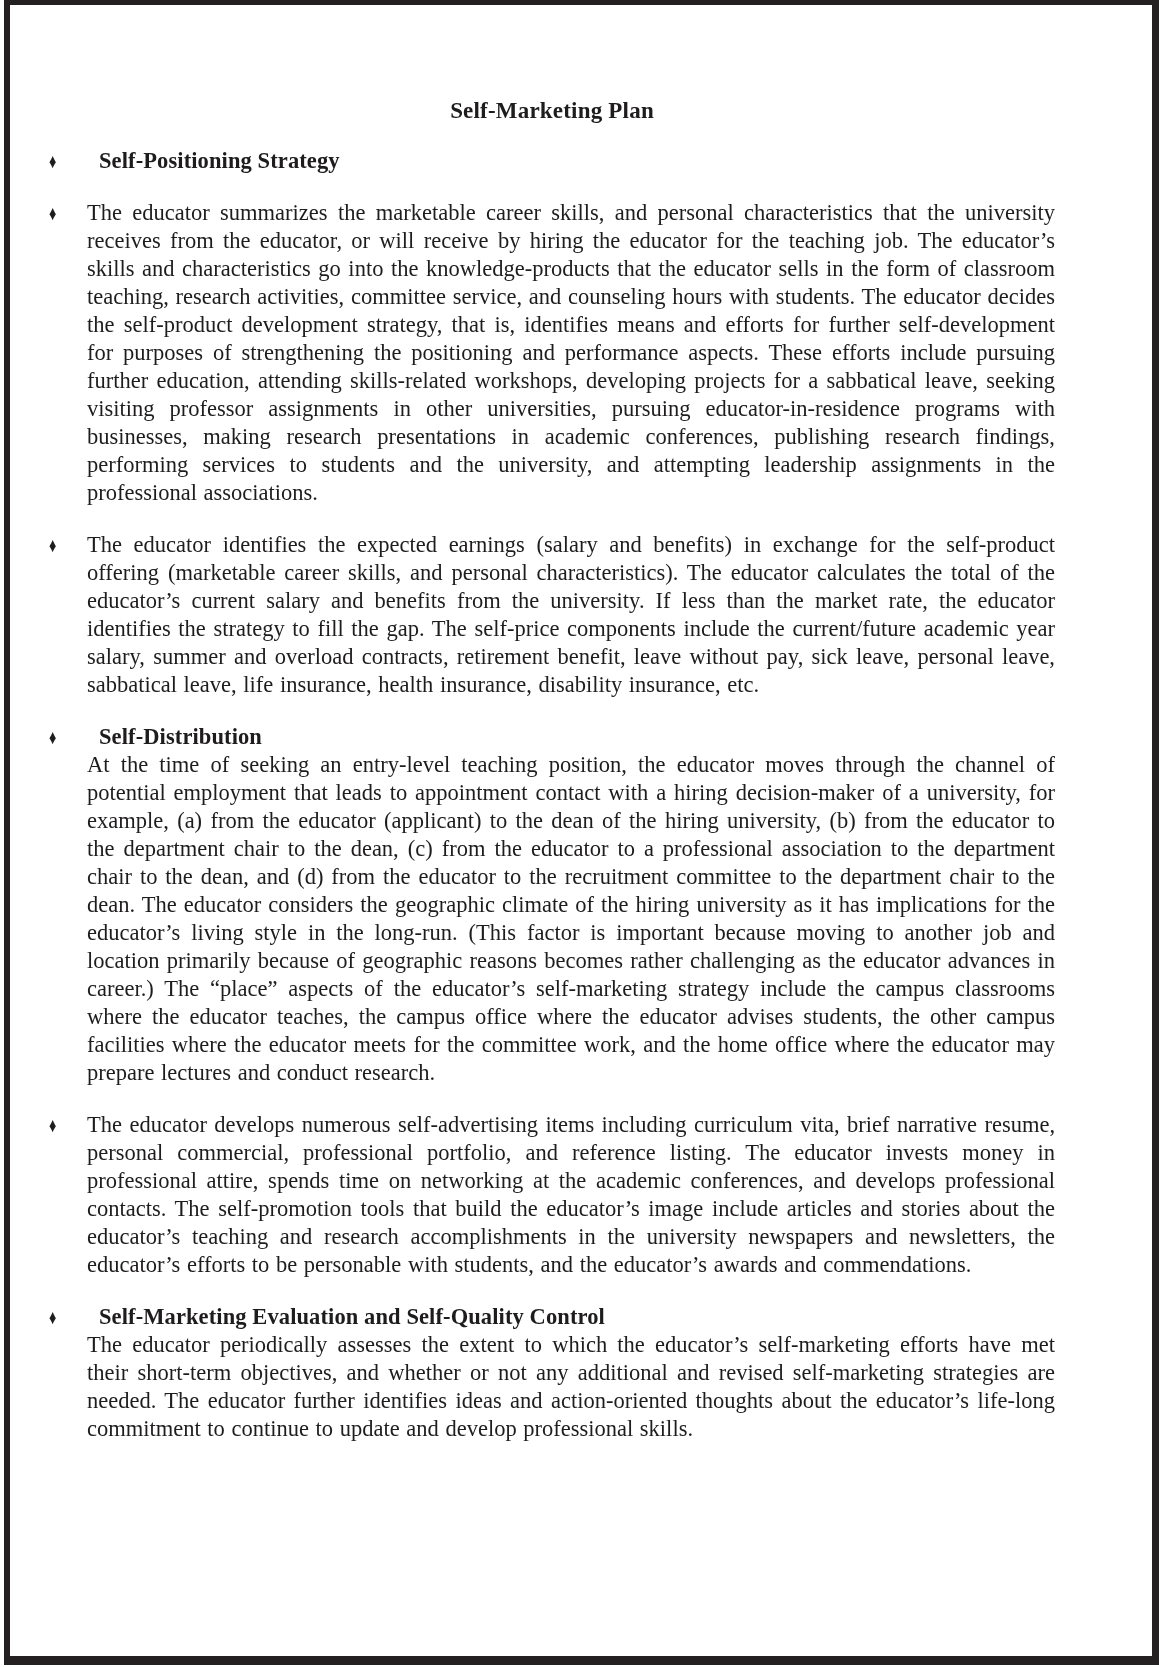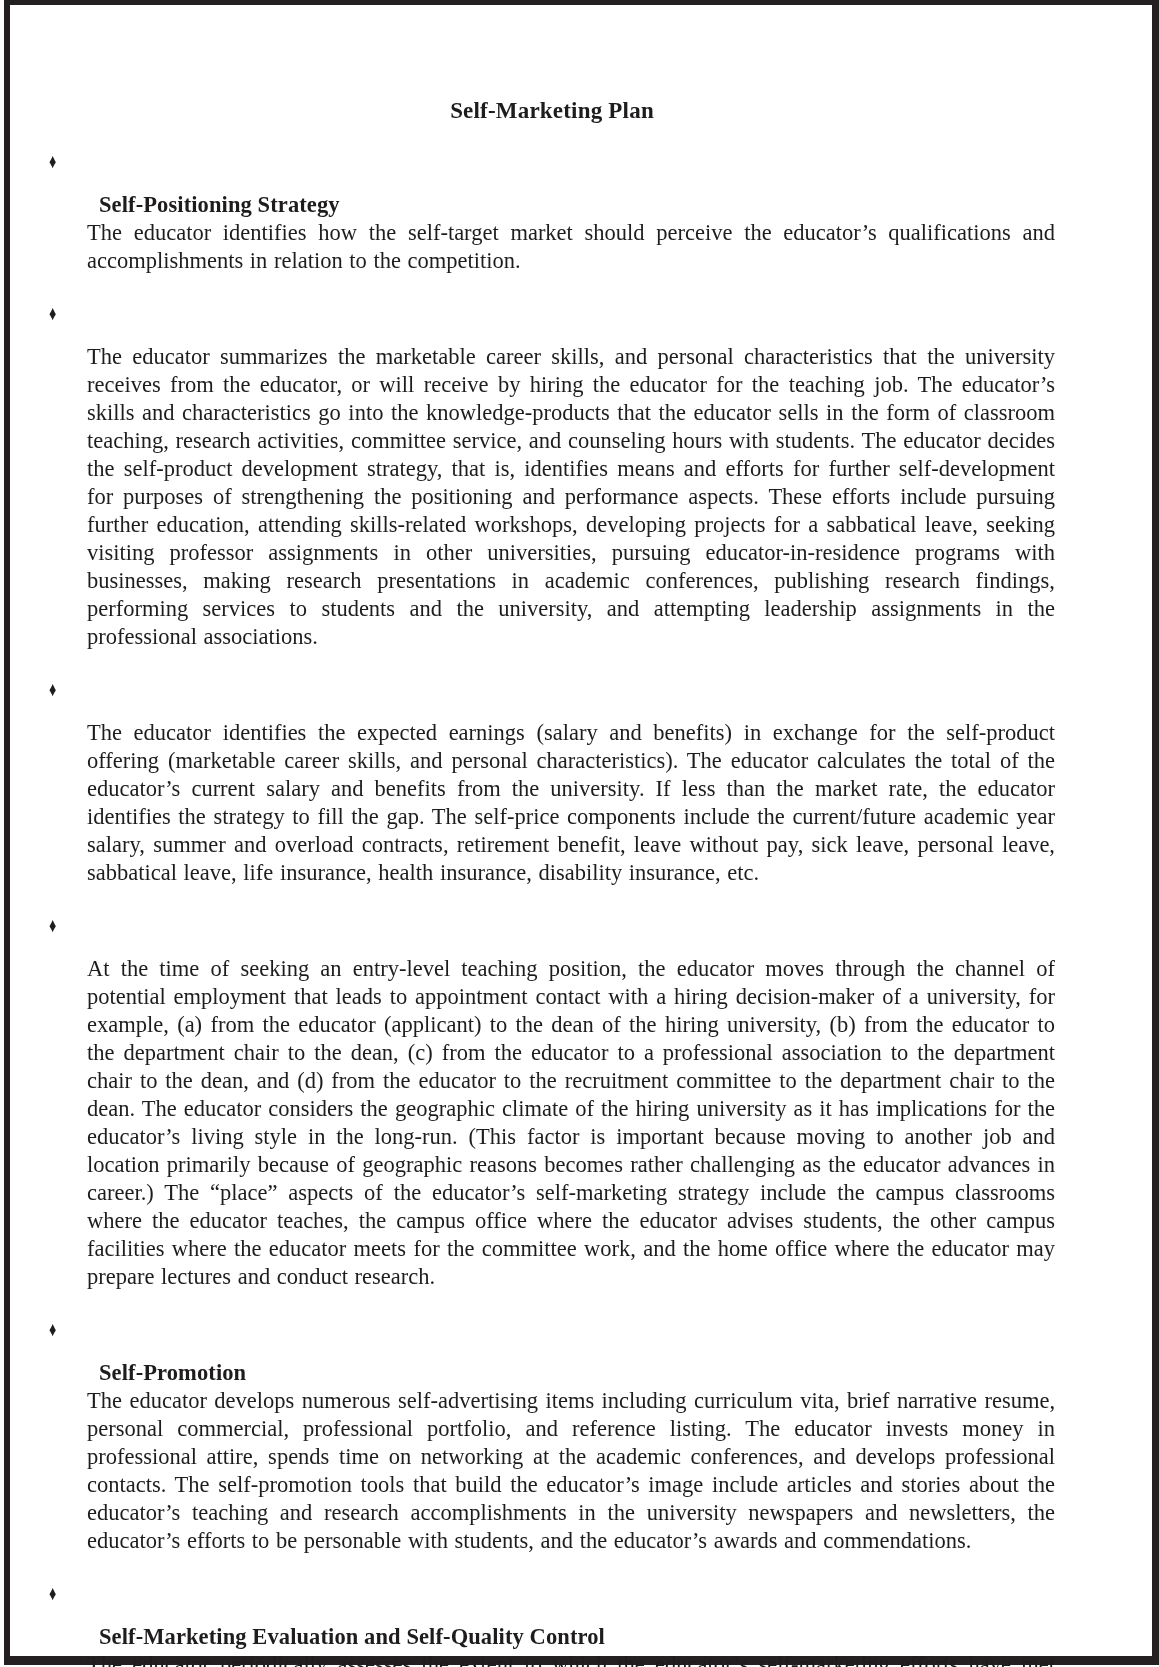--- a/index.html
+++ b/index.html
@@ -54,21 +54,21 @@
     flex: 0 0 38px;
     line-height: 28px;
     font-size: 20px;
     text-align: left;
   }
   .bullet-col .glyph {
     display: inline-block;
     transform: scaleX(0.72);
     transform-origin: left center;
   }
-  .section-main { flex: 1 1 auto; min-width: 0; margin-top: 44px; }
+  .section-main { flex: 1 1 auto; min-width: 0; }
   h2.section-heading {
     font-size: 22.5px;
     line-height: 28px;
     font-weight: bold;
     margin: 0 0 0 12px;
     letter-spacing: 0.1px;
   }
   p.section-paragraph {
     font-size: 22.5px;
     line-height: 28px;
@@ -83,49 +83,48 @@
 <div class="page-frame"></div>
 
 <div class="content">
 
   <h1 class="doc-title">Self-Marketing Plan</h1>
 
   <div class="section">
     <div class="bullet-col"><span class="glyph">♦</span></div>
     <div class="section-main">
       <h2 class="section-heading">Self-Positioning Strategy</h2>
-      <p class="section-paragraph">The educator identifies how the self-target market should perceive the educator’s qualifications and accomplishments in relation to the competition.</p>
     </div>
   </div>
 
   <div class="section">
     <div class="bullet-col"><span class="glyph">♦</span></div>
     <div class="section-main">
       <p class="section-paragraph">The educator summarizes the marketable career skills, and personal characteristics that the university receives from the educator, or will receive by hiring the educator for the teaching job. The educator’s skills and characteristics go into the knowledge-products that the educator sells in the form of classroom teaching, research activities, committee service, and counseling hours with students. The educator decides the self-product development strategy, that is, identifies means and efforts for further self-development for purposes of strengthening the positioning and performance aspects. These efforts include pursuing further education, attending skills-related workshops, developing projects for a sabbatical leave, seeking visiting professor assignments in other universities, pursuing educator-in-residence programs with businesses, making research presentations in academic conferences, publishing research findings, performing services to students and the university, and attempting leadership assignments in the professional associations.</p>
     </div>
   </div>
 
   <div class="section">
     <div class="bullet-col"><span class="glyph">♦</span></div>
     <div class="section-main">
       <p class="section-paragraph">The educator identifies the expected earnings (salary and benefits) in exchange for the self-product offering (marketable career skills, and personal characteristics). The educator calculates the total of the educator’s current salary and benefits from the university. If less than the market rate, the educator identifies the strategy to fill the gap. The self-price components include the current/future academic year salary, summer and overload contracts, retirement benefit, leave without pay, sick leave, personal leave, sabbatical leave, life insurance, health insurance, disability insurance, etc.</p>
     </div>
   </div>
 
   <div class="section">
     <div class="bullet-col"><span class="glyph">♦</span></div>
     <div class="section-main">
+      <h2 class="section-heading">Self-Distribution</h2>
       <p class="section-paragraph">At the time of seeking an entry-level teaching position, the educator moves through the channel of potential employment that leads to appointment contact with a hiring decision-maker of a university, for example, (a) from the educator (applicant) to the dean of the hiring university, (b) from the educator to the department chair to the dean, (c) from the educator to a professional association to the department chair to the dean, and (d) from the educator to the recruitment committee to the department chair to the dean. The educator considers the geographic climate of the hiring university as it has implications for the educator’s living style in the long-run. (This factor is important because moving to another job and location primarily because of geographic reasons becomes rather challenging as the educator advances in career.) The “place” aspects of the educator’s self-marketing strategy include the campus classrooms where the educator teaches, the campus office where the educator advises students, the other campus facilities where the educator meets for the committee work, and the home office where the educator may prepare lectures and conduct research.</p>
     </div>
   </div>
 
   <div class="section">
     <div class="bullet-col"><span class="glyph">♦</span></div>
     <div class="section-main">
-      <h2 class="section-heading">Self-Promotion</h2>
       <p class="section-paragraph">The educator develops numerous self-advertising items including curriculum vita, brief narrative resume, personal commercial, professional portfolio, and reference listing. The educator invests money in professional attire, spends time on networking at the academic conferences, and develops professional contacts. The self-promotion tools that build the educator’s image include articles and stories about the educator’s teaching and research accomplishments in the university newspapers and newsletters, the educator’s efforts to be personable with students, and the educator’s awards and commendations.</p>
     </div>
   </div>
 
   <div class="section">
     <div class="bullet-col"><span class="glyph">♦</span></div>
     <div class="section-main">
       <h2 class="section-heading">Self-Marketing Evaluation and Self-Quality Control</h2>
       <p class="section-paragraph">The educator periodically assesses the extent to which the educator’s self-marketing efforts have met their short-term objectives, and whether or not any additional and revised self-marketing strategies are needed. The educator further identifies ideas and action-oriented thoughts about the educator’s life-long commitment to continue to update and develop professional skills.</p>
     </div>

